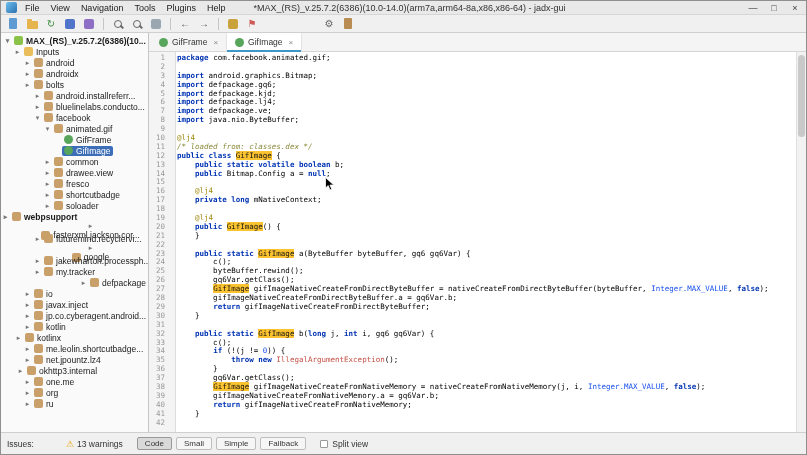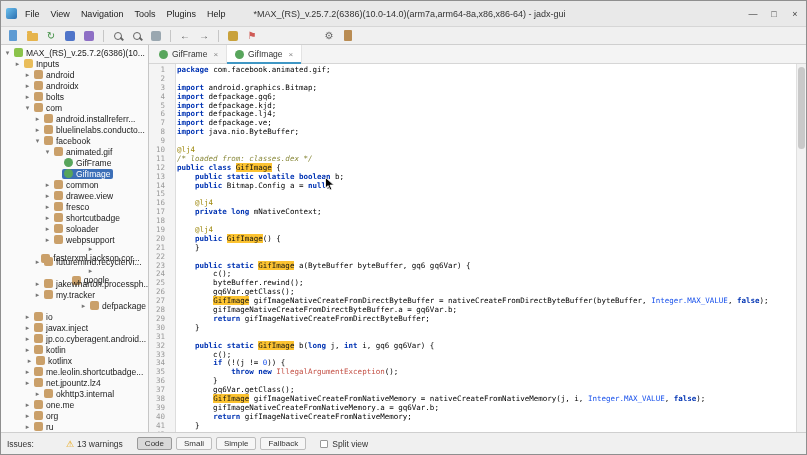--- a/index.html
+++ b/index.html
@@ -1,21 +1,21 @@
 <!DOCTYPE html>
 <html><head>
 <meta charset="utf-8">
 <style>
   * { box-sizing: border-box; margin: 0; padding: 0; }
   html,body { width:807px; height:455px; overflow:hidden; }
   body { font-family:"Liberation Sans", sans-serif; position:relative; background:#fff; }
   .window { width:807px; height:455px; border:1px solid #8f8f8f; display:flex; flex-direction:column; background:#f2f2f2; }
 
   
-  .titlebar { height:26px; background:#e9e9e9; border-bottom:1px solid #d6d6d6; display:flex; align-items:center; padding:0 5px; gap:8px; position:relative; flex:none; }
+  .titlebar { height:14px; background:#e9e9e9; border-bottom:1px solid #d6d6d6; display:flex; align-items:center; padding:0 5px; gap:8px; position:relative; flex:none; }
   .logo { width:11px; height:11px; border-radius:2px; background:linear-gradient(135deg,#6cc1ee,#2b6fb0); flex:none; }
   .menubar { display:flex; gap:11px; font-size:9px; color:#222; z-index:2; }
   .menu-item { cursor:default; }
   .win-title { position:absolute; left:12px; right:0; text-align:center; font-size:9px; color:#333; pointer-events:none; }
   .wincontrols { margin-left:auto; display:flex; gap:9px; font-size:9px; color:#444; z-index:2; }
   .wc { width:12px; text-align:center; cursor:default; }
 
   
   .toolbar { height:18px; background:#f0f0f0; border-bottom:1px solid #cfcfcf; display:flex; align-items:center; padding:0 4px; gap:3px; flex:none; }
   .tb-btn { width:16px; height:15px; display:flex; align-items:center; justify-content:center; font-size:10px; border-radius:2px; }
@@ -136,21 +136,21 @@
       <span class="tb-btn" style="color: rgb(207, 91, 86);">⚑</span>
       <span class="tb-gap"></span>
       <span class="tb-btn" style="color: rgb(102, 102, 102);">⚙</span>
       <span class="tb-btn">
         <span class="i-doc" style="background: rgb(185, 140, 83);"></span>
       </span>
     </div>
 
   <div class="main">
     <div class="tree" id="tree">
-        <div class="trow" style="padding-left: 2px;">
+        <div class="trow" style="padding-left: 2px; font-weight: bold;">
           <span class="arrow">▾</span>
           <span class="tlabelwrap">
             <span class="ti ti-apk"></span>
             <span>MAX_(RS)_v.25.7.2(6386)(10...</span>
           </span>
         </div>
         <div class="trow" style="padding-left: 12px;">
           <span class="arrow">▸</span>
           <span class="tlabelwrap">
             <span class="ti ti-folder"></span>
@@ -169,27 +169,20 @@
           <span class="tlabelwrap">
             <span class="ti ti-package"></span>
             <span>androidx</span>
           </span>
         </div>
         <div class="trow" style="padding-left: 22px;">
           <span class="arrow">▸</span>
           <span class="tlabelwrap">
             <span class="ti ti-package"></span>
             <span>bolts</span>
-          </span>
-        </div>
-        <div class="trow" style="padding-left: 22px;">
-          <span class="arrow">▾</span>
-          <span class="tlabelwrap">
-            <span class="ti ti-package"></span>
-            <span>com</span>
           </span>
         </div>
         <div class="trow" style="padding-left: 32px;">
           <span class="arrow">▸</span>
           <span class="tlabelwrap">
             <span class="ti ti-package"></span>
             <span>android.installreferr...</span>
           </span>
         </div>
         <div class="trow" style="padding-left: 32px;">
@@ -255,21 +248,21 @@
             <span>shortcutbadge</span>
           </span>
         </div>
         <div class="trow" style="padding-left: 42px;">
           <span class="arrow">▸</span>
           <span class="tlabelwrap">
             <span class="ti ti-package"></span>
             <span>soloader</span>
           </span>
         </div>
-        <div class="trow" style="padding-left: 42px;">
+        <div class="trow" style=" font-weight: bold;">
           <span class="arrow">▸</span>
           <span class="tlabelwrap">
             <span class="ti ti-package"></span>
             <span>webpsupport</span>
           </span>
         </div>
         <div class="trow" style="padding-left: 32px; flex-direction: column;">
           <span class="arrow">▸</span>
           <span class="tlabelwrap">
             <span class="ti ti-package"></span>
@@ -332,42 +325,42 @@
             <span>jp.co.cyberagent.android...</span>
           </span>
         </div>
         <div class="trow" style="padding-left: 22px;">
           <span class="arrow">▸</span>
           <span class="tlabelwrap">
             <span class="ti ti-package"></span>
             <span>kotlin</span>
           </span>
         </div>
-        <div class="trow" style="padding-left: 24px;">
+        <div class="trow" style="padding-left: 13px;">
           <span class="arrow">▸</span>
           <span class="tlabelwrap">
             <span class="ti ti-package"></span>
             <span>kotlinx</span>
           </span>
         </div>
         <div class="trow" style="padding-left: 22px;">
           <span class="arrow">▸</span>
           <span class="tlabelwrap">
             <span class="ti ti-package"></span>
             <span>me.leolin.shortcutbadge...</span>
           </span>
         </div>
         <div class="trow" style="padding-left: 22px;">
           <span class="arrow">▸</span>
           <span class="tlabelwrap">
             <span class="ti ti-package"></span>
             <span>net.jpountz.lz4</span>
           </span>
         </div>
-        <div class="trow" style="padding-left: 32px;">
+        <div class="trow" style="padding-left: 15px;">
           <span class="arrow">▸</span>
           <span class="tlabelwrap">
             <span class="ti ti-package"></span>
             <span>okhttp3.internal</span>
           </span>
         </div>
         <div class="trow" style="padding-left: 22px;">
           <span class="arrow">▸</span>
           <span class="tlabelwrap">
             <span class="ti ti-package"></span>

